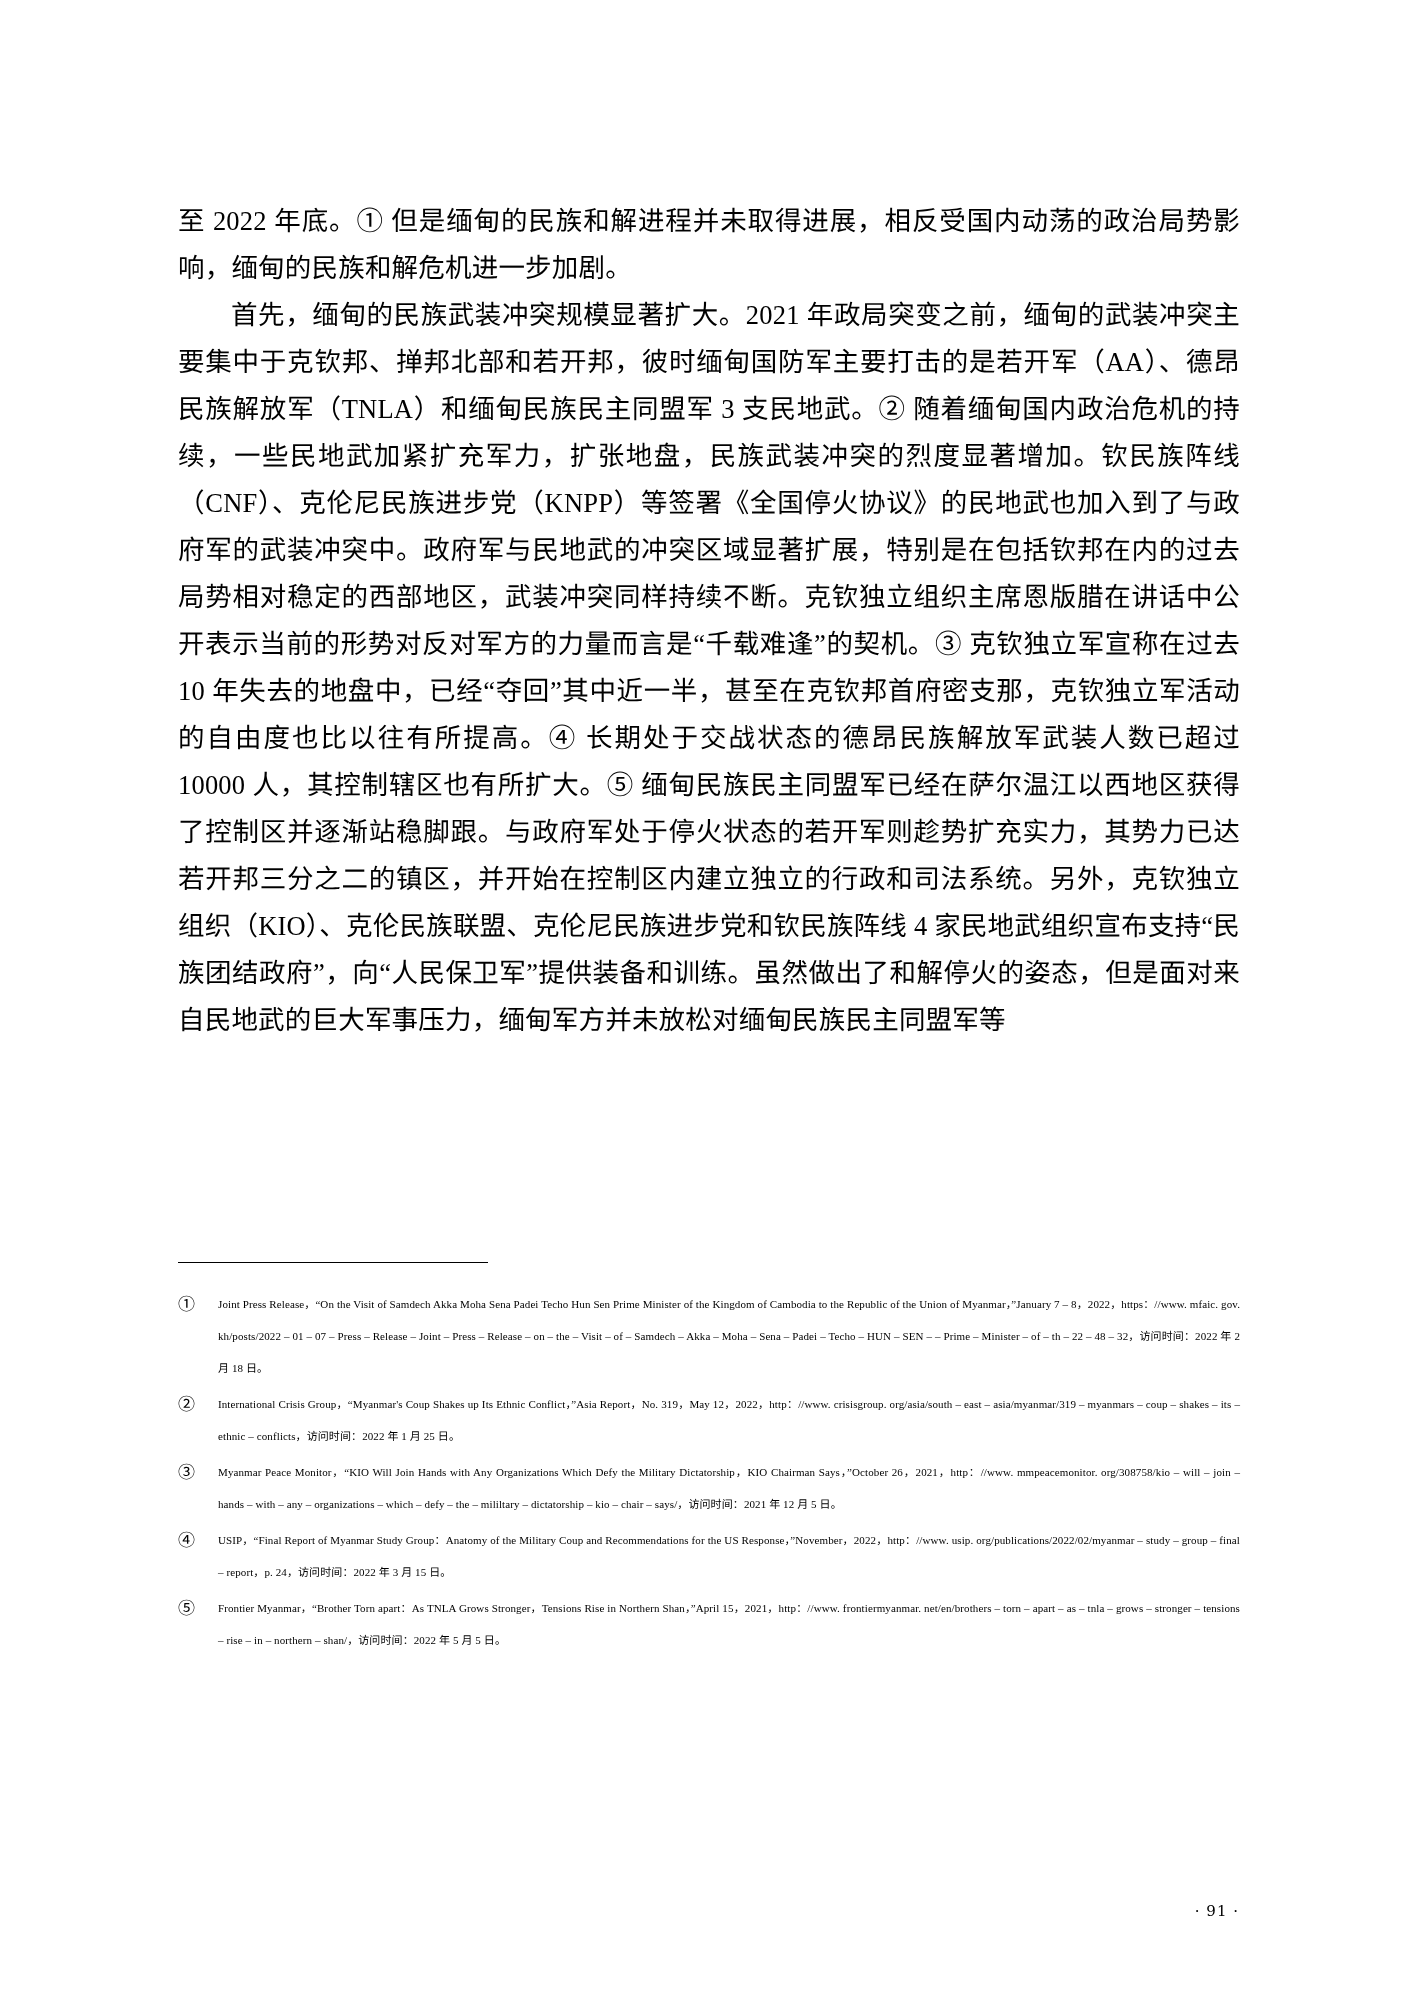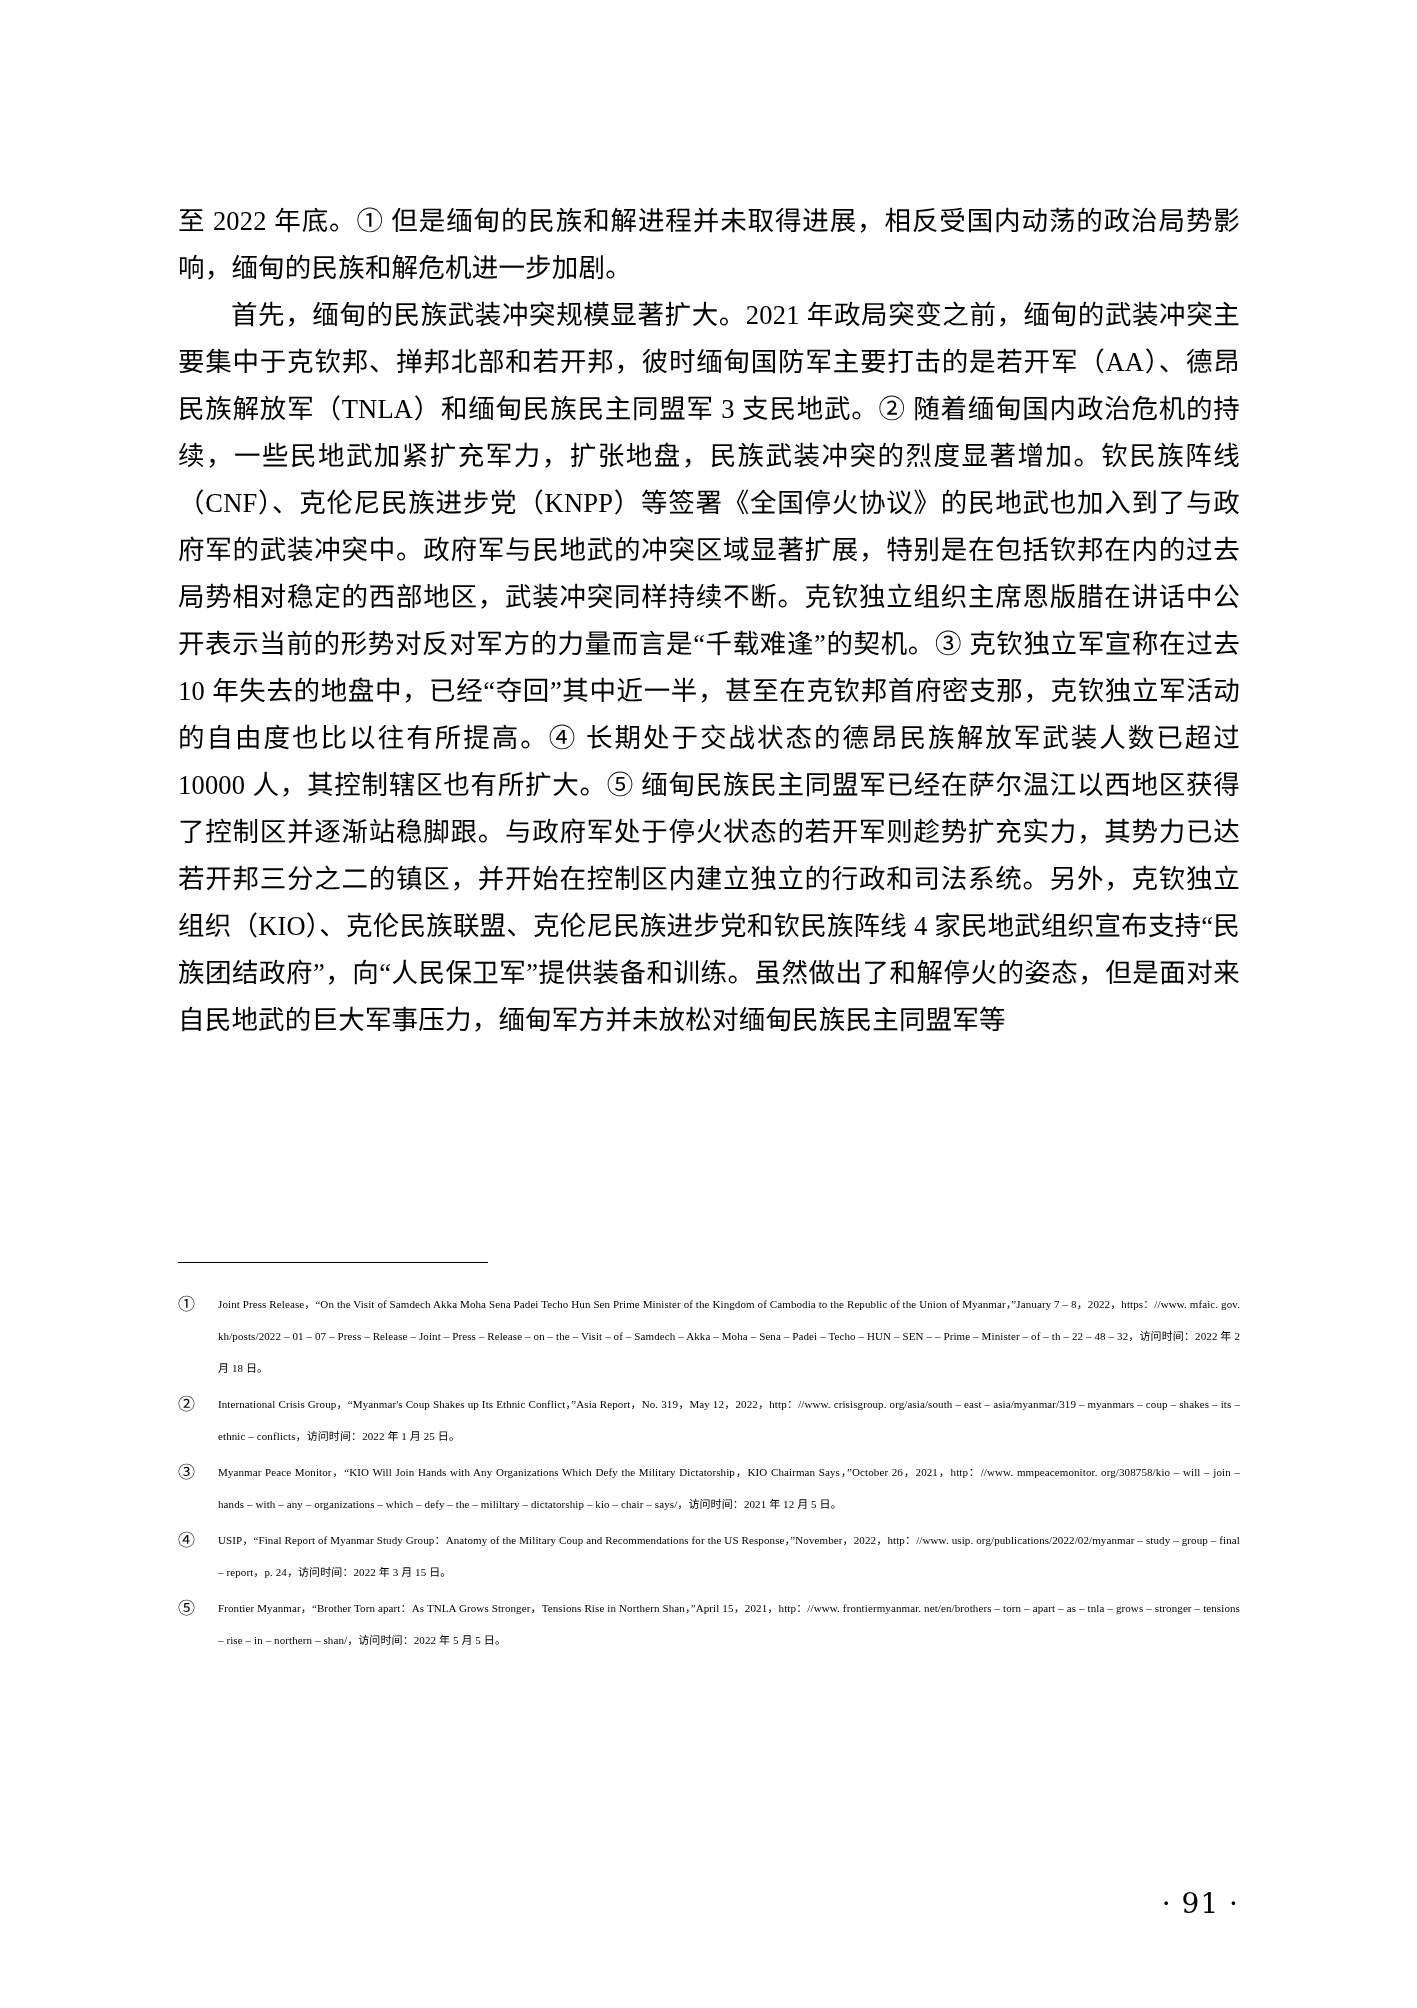--- a/index.html
+++ b/index.html
@@ -89,21 +89,21 @@
     text-justify: inter-ideograph;
     font-family: "Liberation Serif", "DejaVu Serif", serif;
     letter-spacing: 0.1px;
   }
 
   
   .folio {
     position: absolute;
     right: 178px;
     bottom: 88px;
-    font-size: 28px;
+    font-size: 15px;
     font-family: "DejaVu Serif", "Liberation Serif", serif;
     letter-spacing: 1px;
   }
 </style>
 </head>
 <body>
 
 <div class="page">
 
   <div class="content">

